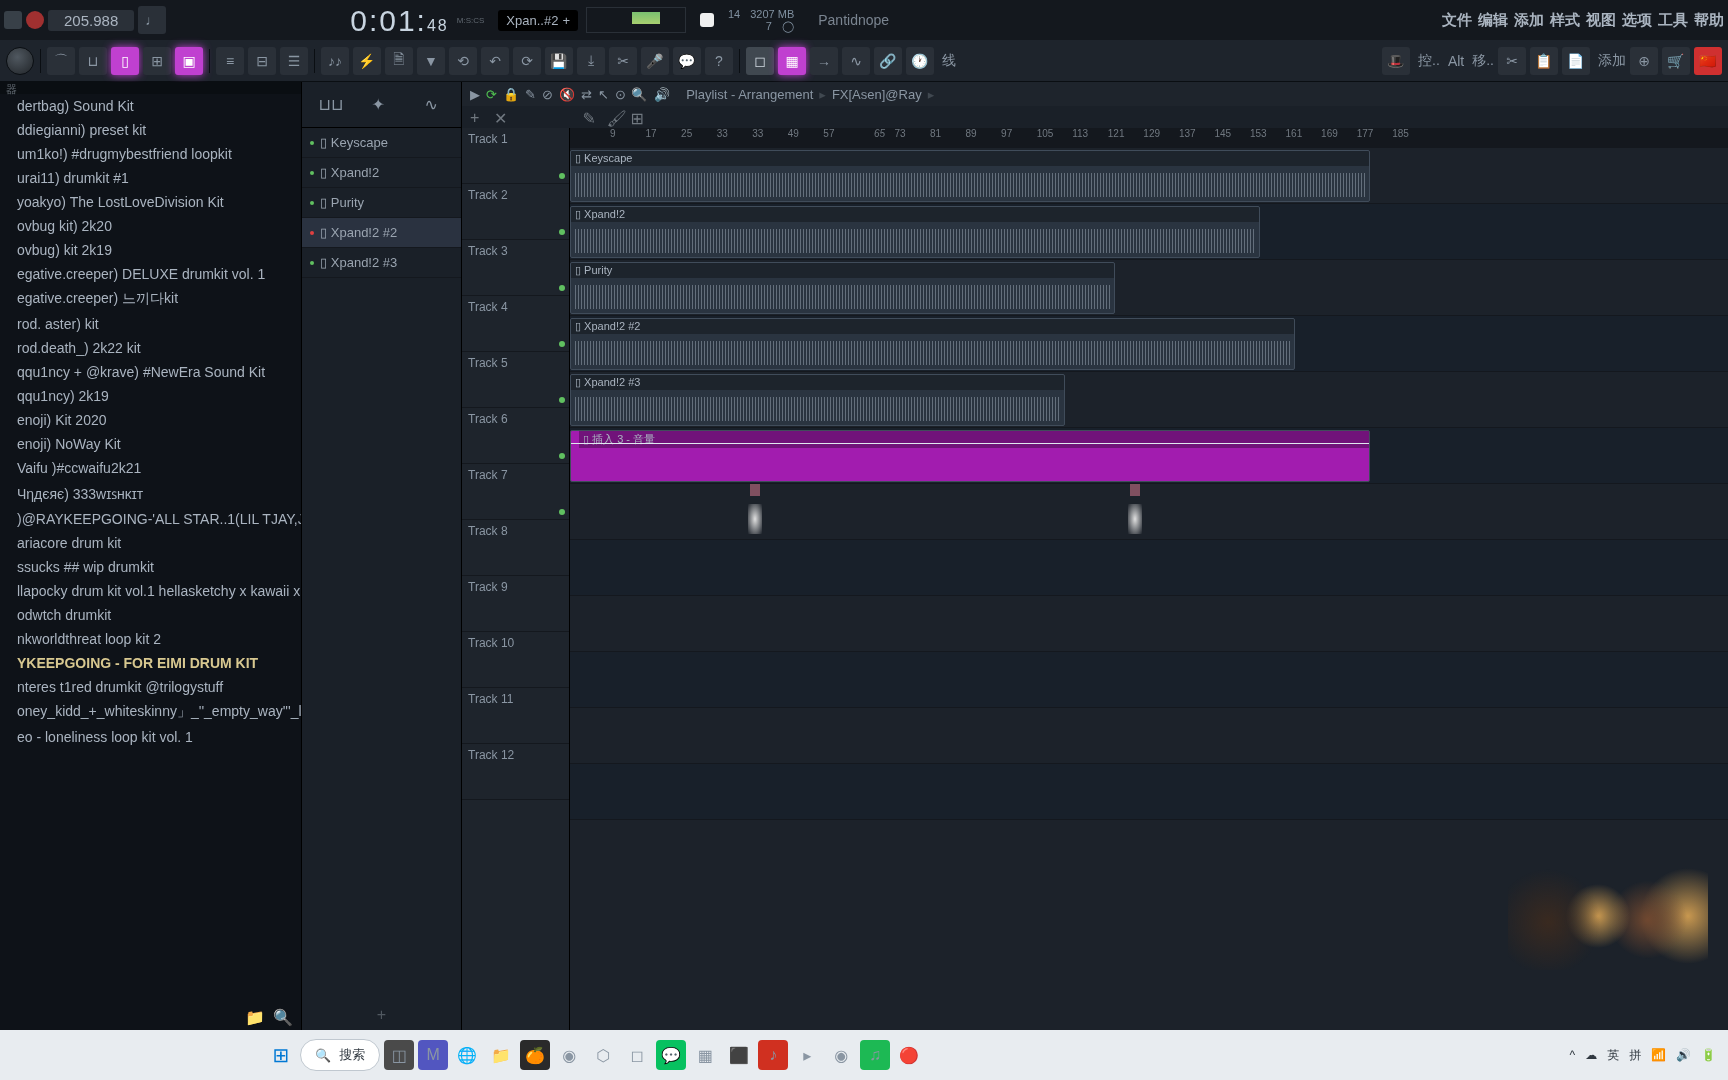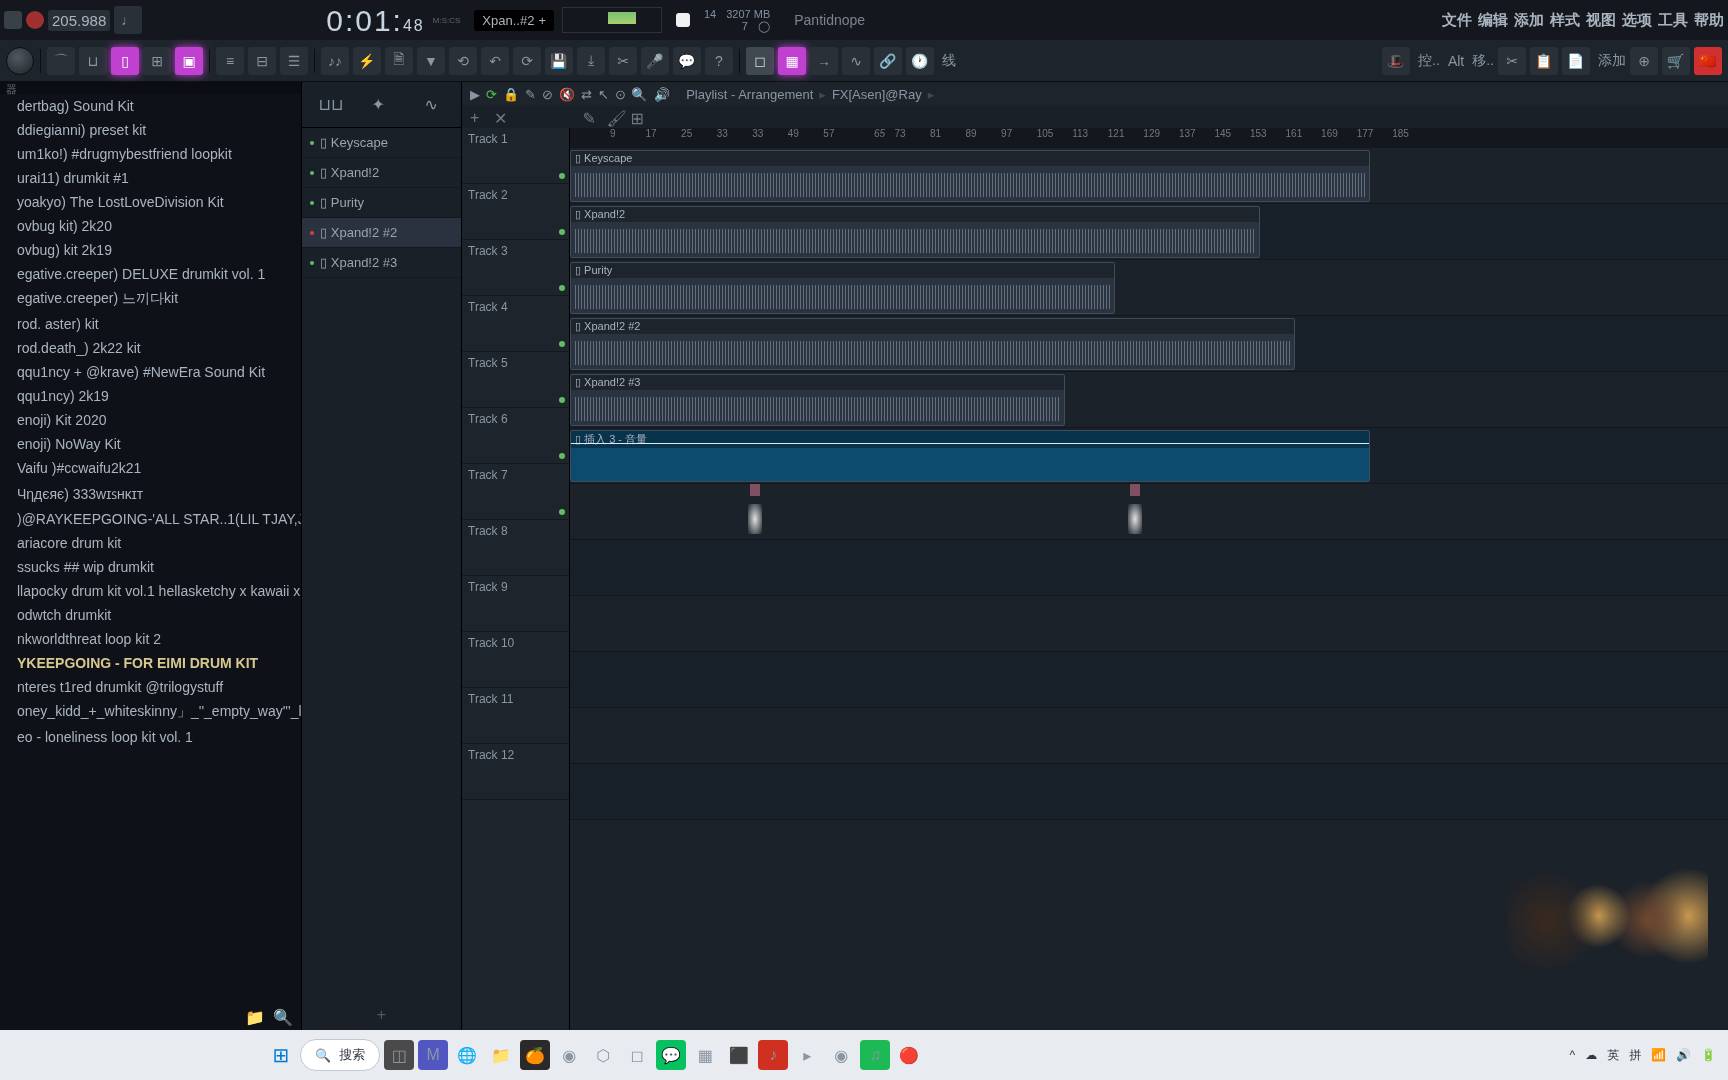--- a/index.html
+++ b/index.html
@@ -3,21 +3,21 @@
 <meta charset="utf-8">
 <style>
 * { margin: 0; padding: 0; box-sizing: border-box; font-family: Arial, sans-serif; }
 body { background: #1a1e24; color: #8a96a3; overflow: hidden; width: 1728px; height: 1080px; position: relative; }
 
 
 .topbar { height: 40px; background: #14181e; display: flex; align-items: center; padding: 0 4px; gap: 4px; }
 .tb-section { display: flex; align-items: center; gap: 4px; }
 .play-btn { width: 18px; height: 18px; background: #384048; border-radius: 3px; }
 .rec-btn { width: 18px; height: 18px; background: #a03030; border-radius: 50%; }
-.tempo-box { background: #2a3038; padding: 2px 4px; border-radius: 3px; font-size: 15px; color: #aab4c0; }
+.tempo-box { background: #2a3038; padding: 2px 16px; border-radius: 3px; font-size: 15px; color: #aab4c0; }
 .time-display { font-size: 30px; color: #c8d4e0; letter-spacing: 2px; font-family: monospace; margin-left: 180px; }
 .time-display .sub { font-size: 16px; vertical-align: baseline; }
 .time-label { font-size: 8px; color: #606870; margin-left: 4px; }
 .pattern-select { background: #000000; padding: 3px 8px; font-size: 13px; color: #aab4c0; border-radius: 3px; margin-left: 10px; display: flex; align-items: center; gap: 4px; }
 .wave-preview { width: 100px; height: 26px; background: #14181e; border: 1px solid #2a3038; margin-left: 4px; position: relative; }
 .wave-preview .bars { position: absolute; left: 45px; top: 4px; width: 28px; height: 12px; background: linear-gradient(#7ac070, #a8d070); }
 .cpu-meter { display: flex; flex-direction: column; font-size: 11px; color: #8090a0; margin-left: 10px; }
 .cpu-row { display: flex; gap: 10px; justify-content: flex-end; }
 .hint-text { color: #7a8490; font-size: 14px; margin-left: 20px; }
 .menu-items { margin-left: auto; display: flex; gap: 6px; font-size: 15px; color: #aab4c0; font-weight: bold; }
@@ -69,21 +69,21 @@
 .pl-track .led { position: absolute; right: 4px; bottom: 4px; width: 6px; height: 6px; background: #60c060; border-radius: 50%; }
 .pl-grid { flex: 1; position: relative; background: #1c222a; overflow: hidden; }
 .pl-ruler { height: 20px; background: #14181e; display: flex; font-size: 10px; color: #707880; position: relative; }
 .pl-ruler span { position: absolute; }
 .pl-rows { position: relative; }
 .pl-row { height: 56px; border-bottom: 1px solid #14181e; position: relative; }
 .pl-row:nth-child(even) { background: #18202a; }
 .clip { position: absolute; top: 2px; height: 52px; background: #2a3440; border: 1px solid #404c5a; border-radius: 2px; overflow: hidden; }
 .clip-label { font-size: 11px; color: #aab4c0; padding: 1px 4px; background: rgba(0,0,0,0.3); display: block; }
 .clip-wave { position: absolute; bottom: 4px; left: 4px; right: 4px; height: 24px; background: repeating-linear-gradient(90deg, #8a96a3 0, #8a96a3 1px, transparent 1px, transparent 3px); opacity: 0.6; }
-.clip.auto { background: #0c4a6e; }
+.clip.auto { background: #a21caf; padding-left: 8px; }
 .clip.auto .env { position: absolute; left: 0; right: 0; bottom: 8px; height: 30px; border-top: 1px solid #e0e8f0; }
 .marker { position: absolute; top: 0; width: 10px; height: 12px; background: #805060; }
 
 
 .taskbar { position: absolute; bottom: 0; left: 0; right: 0; height: 50px; background: #e8ecf0; display: flex; align-items: center; padding: 0 12px; gap: 4px; }
 .tb-search { background: #fff; border: 1px solid #c0c8d0; border-radius: 20px; padding: 6px 14px; font-size: 13px; color: #303840; display: flex; align-items: center; gap: 8px; }
 .tb-icon { width: 30px; height: 30px; border-radius: 4px; display: flex; align-items: center; justify-content: center; font-size: 16px; cursor: pointer; }
 .tb-spacer { flex: 1; }
 .tb-tray { display: flex; align-items: center; gap: 10px; font-size: 12px; color: #303840; }
 

